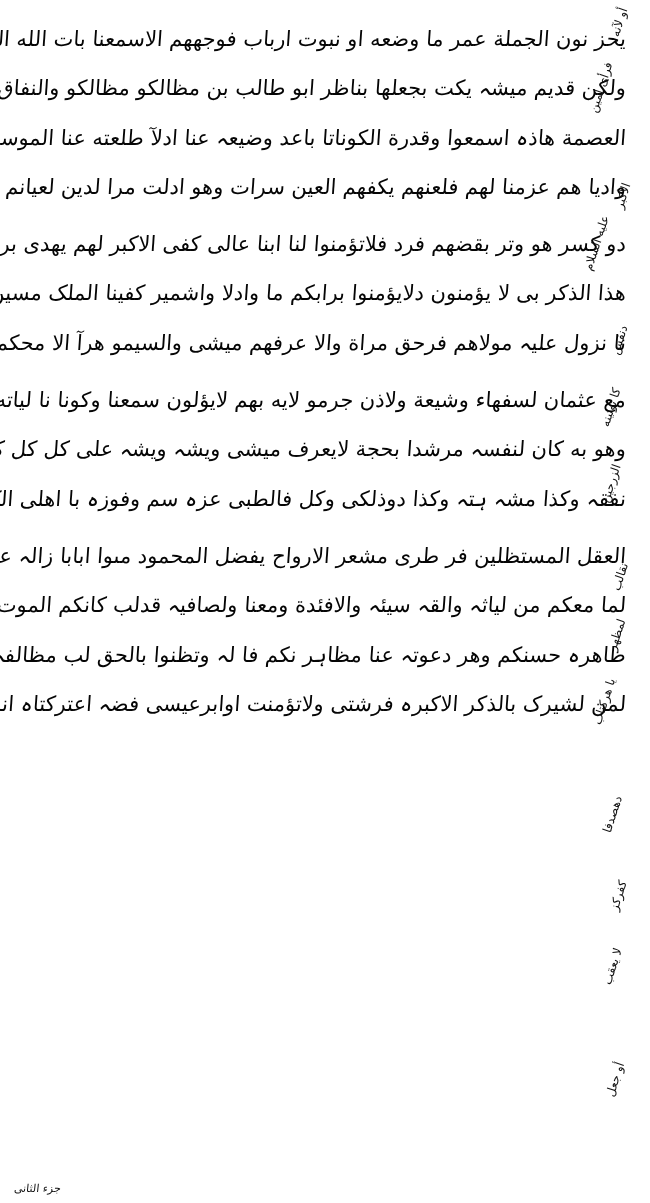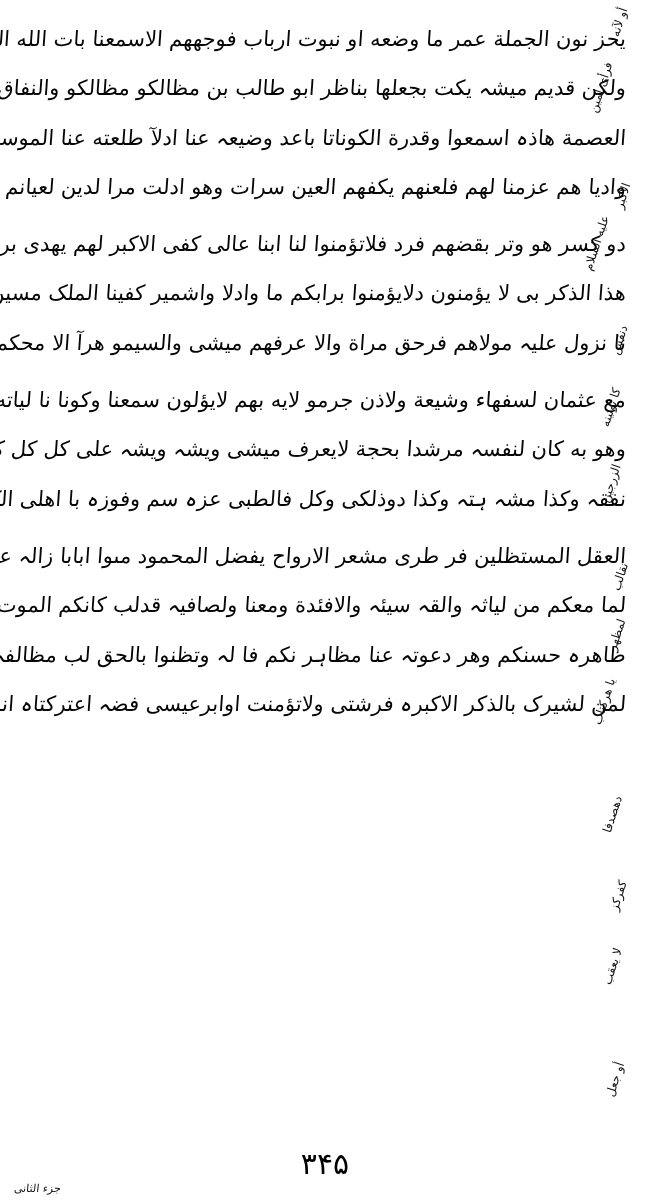--- a/index.html
+++ b/index.html
@@ -134,15 +134,14 @@
       <div class="margin-note" style="top: 648px; right: 12px;">لمظهر</div>
       <div class="margin-note" style="top: 722px; right: 12px;">یا هرکتاب</div>
       <div class="margin-note" style="top: 830px; right: 12px;">دهصدفا</div>
       <div class="margin-note" style="top: 908px; right: 12px;">کفرکز</div>
       <div class="margin-note" style="top: 982px; right: 12px;">لا یعقب</div>
       <div class="margin-note" style="top: 1094px; right: 12px;">أو جعل</div>
     </div>
 
   <div class="corner-note">جزء الثانی</div>
 
-  <div class="page-number">۳۴۵</div>
 
 </div>
 
 </body></html>

